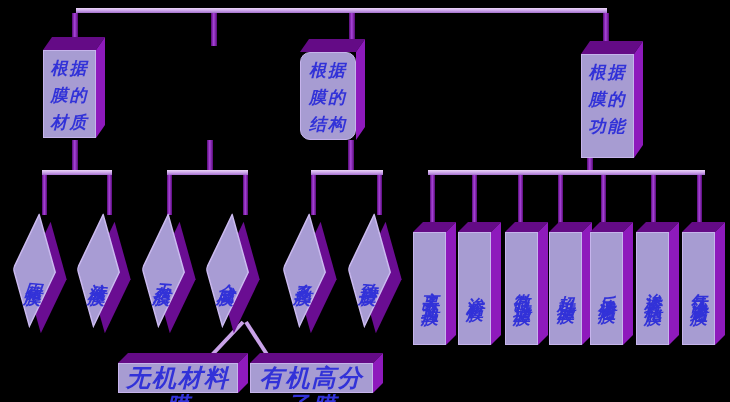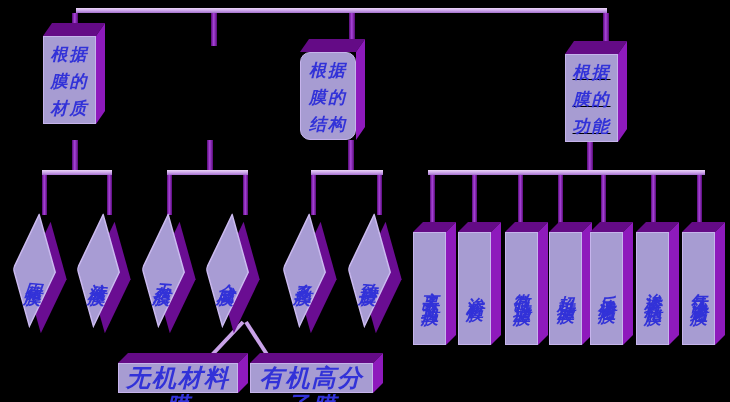--- a/index.html
+++ b/index.html
@@ -95,31 +95,31 @@
   <div class="vdrop thin" style="left:558px;top:175px;height:54px;"></div>
   <div class="vdrop thin" style="left:601px;top:175px;height:54px;"></div>
   <div class="vdrop thin" style="left:651px;top:175px;height:54px;"></div>
   <div class="vdrop thin" style="left:697px;top:175px;height:54px;"></div>
 
   <svg class="vee" style="left:202px;top:320px;" width="80" height="40" viewBox="0 0 80 40">
     <line x1="41" y1="2" x2="8" y2="37" stroke="#c9a2e8" stroke-width="4"></line>
     <line x1="44" y1="2" x2="66" y2="36" stroke="#c9a2e8" stroke-width="4"></line>
   </svg>
 
-  <div class="box3d" style="left:43px;top:36px;width:53px;height:88px;">
+  <div class="box3d" style="left:43px;top:50px;width:53px;height:88px;">
     <span class="ftop"></span>
     <span class="frgt"></span>
     <span class="lbl lbl-h">根据膜的材质</span>
   </div>
   <div class="box3d" style="left:300px;top:52px;width:56px;height:88px;border-radius:10px;">
     <span class="ftop"></span>
     <span class="frgt"></span>
     <span class="lbl lbl-h">根据膜的结构</span>
   </div>
-  <div class="box3d" style="left:565px;top:54px;width:53px;height:88px;text-decoration:underline;">
+  <div class="box3d" style="left:581px;top:54px;width:53px;height:104px;">
     <span class="ftop"></span>
     <span class="frgt"></span>
     <span class="lbl lbl-h">根据膜的功能</span>
   </div>
 
   <div class="diamond" style="left:13px;top:214px;">
     <svg width="55" height="120" viewBox="0 0 55 120">
       <polygon points="33,7 54,63 33,119 12,63" fill="#6a0d92"></polygon>
       <polygon points="21,1 42,57 21,113 0,57" fill="#a89cd4" stroke="#cbbaf0" stroke-width="1.5"></polygon>
     </svg>

